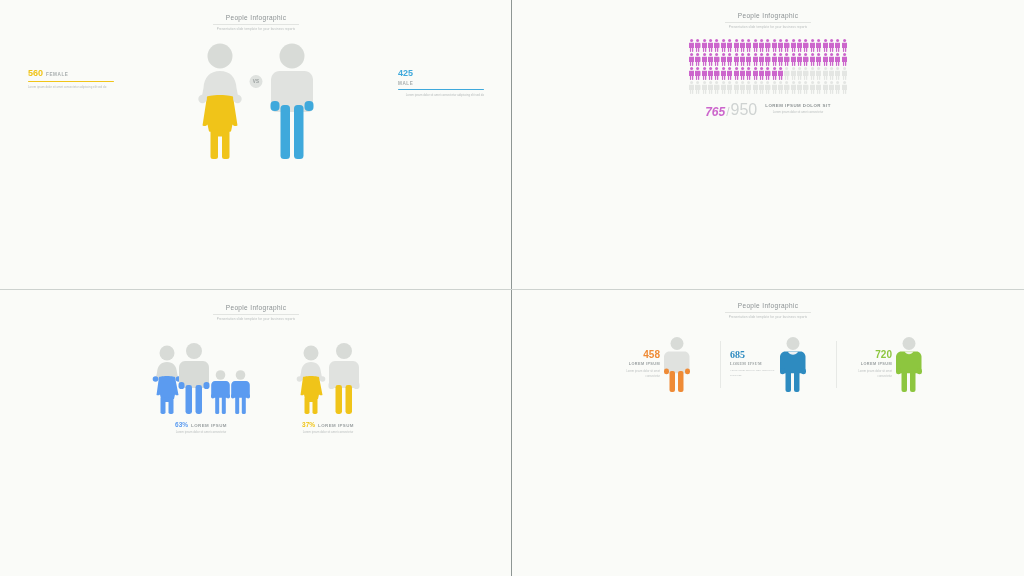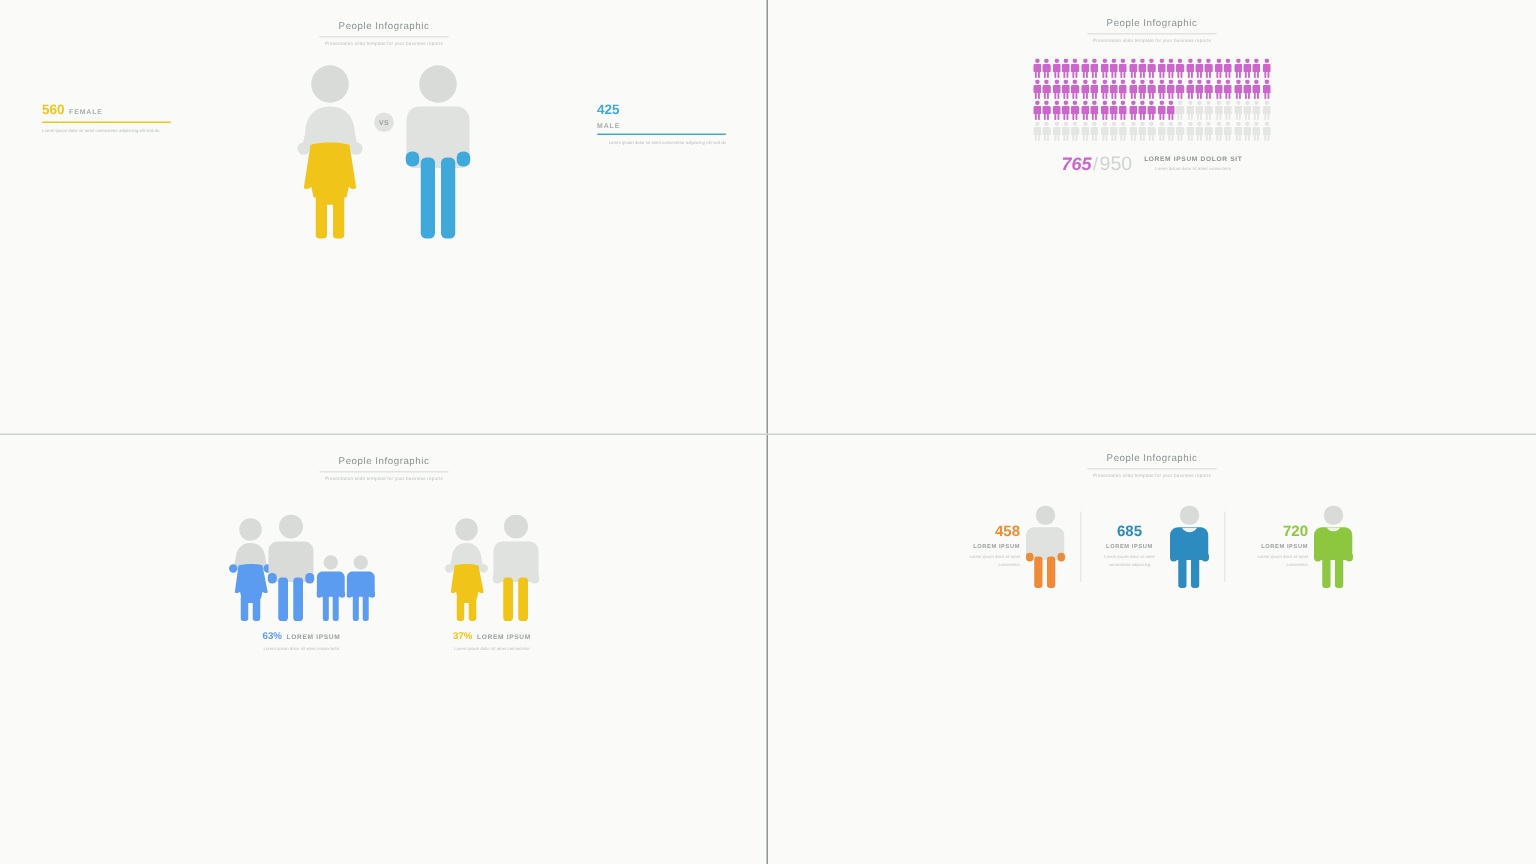--- a/index.html
+++ b/index.html
@@ -99,21 +99,21 @@
     display: flex; justify-content: space-between;
     margin-bottom: 1px;
   }
   #p2 .stats {
     display: flex; align-items: flex-start; justify-content: center;
     gap: 8px; margin-top: 7px;
   }
   #p2 .frac { display: flex; align-items: flex-end; }
   #p2 .frac .v1 { font-size: 12px; font-weight: 700; font-style: italic; }
   #p2 .frac .sl { font-size: 12px; font-weight: 300; color: #cfd3d2; margin: 0 1px; }
-  #p2 .frac .v2 { font-size: 13px; font-weight: 300; color: #cfd3d2; }
+  #p2 .frac .v2 { font-size: 16px; font-weight: 300; color: #cfd3d2; }
   #p2 .stats .txt { padding-top: 2px; max-width: 72px; }
   #p2 .stats .txt .cap { font-size: 4.4px; color: #8d9394; font-weight: 700; letter-spacing: .45px; }
   #p2 .stats .txt .d { font-size: 2.9px; color: #bbbfbf; line-height: 1.6; margin-top: 2px; text-align: center;}
 
   
   #p3 .head { padding-top: 14px; }
   #p3 .groups {
     display: flex; justify-content: center; align-items: flex-end;
     gap: 46px; margin-top: 22px;
   }
@@ -126,32 +126,33 @@
     font-size: 4.4px; font-weight: 700; letter-spacing: .45px;
     color: #9aa0a1; text-transform: uppercase;
   }
   #p3 .meta .d { font-size: 2.9px; color: #bbbfbf; line-height: 1.6; margin-top: 2.5px; }
 
   
   #p4 .head { padding-top: 12px; }
   #p4 .cards {
     display: flex; justify-content: center; align-items: stretch;
     margin-top: 18px;
+    gap: 20px;
   }
   #p4 .card {
     display: flex; align-items: center; justify-content: center;
     gap: 4px; padding: 0 10px; position: relative;
   }
   #p4 .card + .card::before {
     content: ""; position: absolute; left: 0; top: 4px; bottom: 4px;
     width: 1px; background: #e7e9e6;
   }
   #p4 .ctext { width: 46px; }
   #p4 .ctext.r { text-align: right; }
-  #p4 .ctext.c { text-align: center; }
+  #p4 .ctext.c { text-align: left; font-family: Liberation Serif, serif; }
   #p4 .ctext .n { font-size: 10px; font-weight: 700; line-height: 1; }
   #p4 .ctext .c2 {
     font-size: 3.8px; font-weight: 700; letter-spacing: .4px;
     color: #9aa0a1; text-transform: uppercase; margin-top: 2.5px;
   }
   #p4 .ctext .d { font-size: 2.8px; color: #bfc3c3; line-height: 1.65; margin-top: 2.5px; }
 </style>
 </head>
 <body>
 

